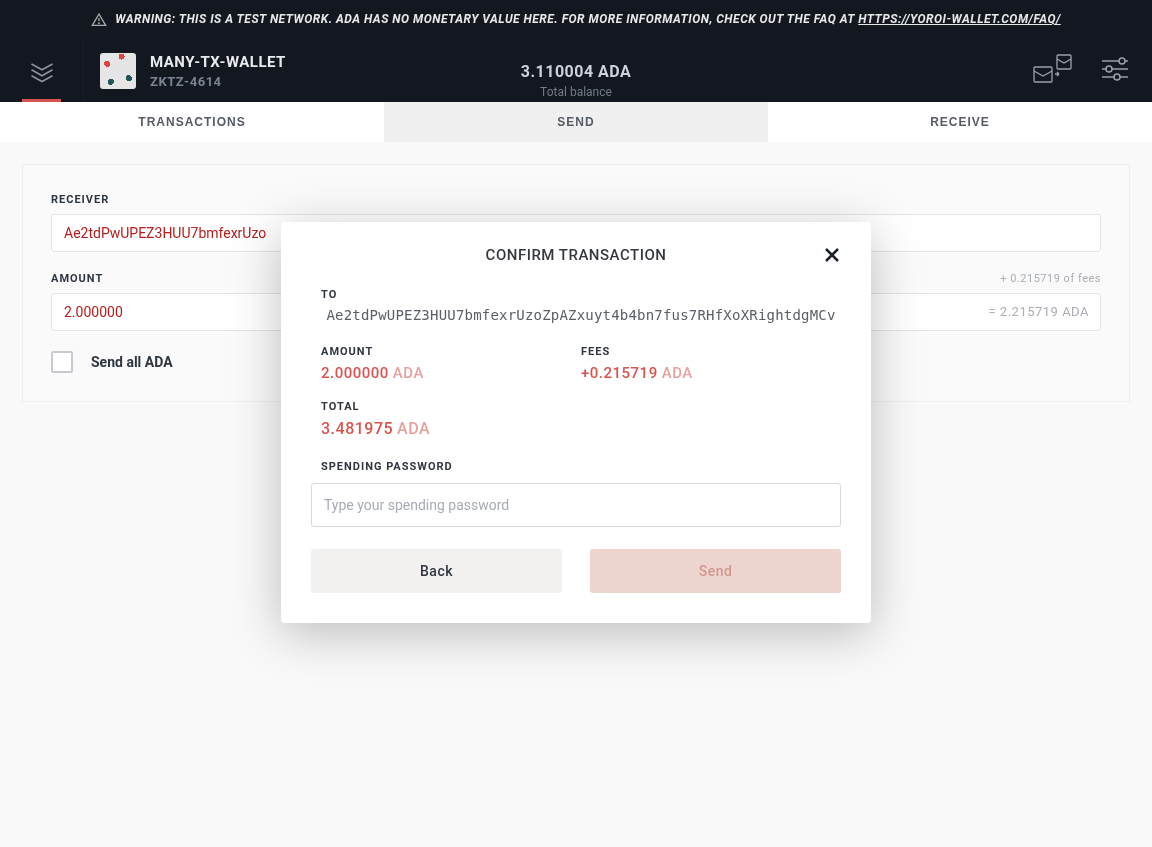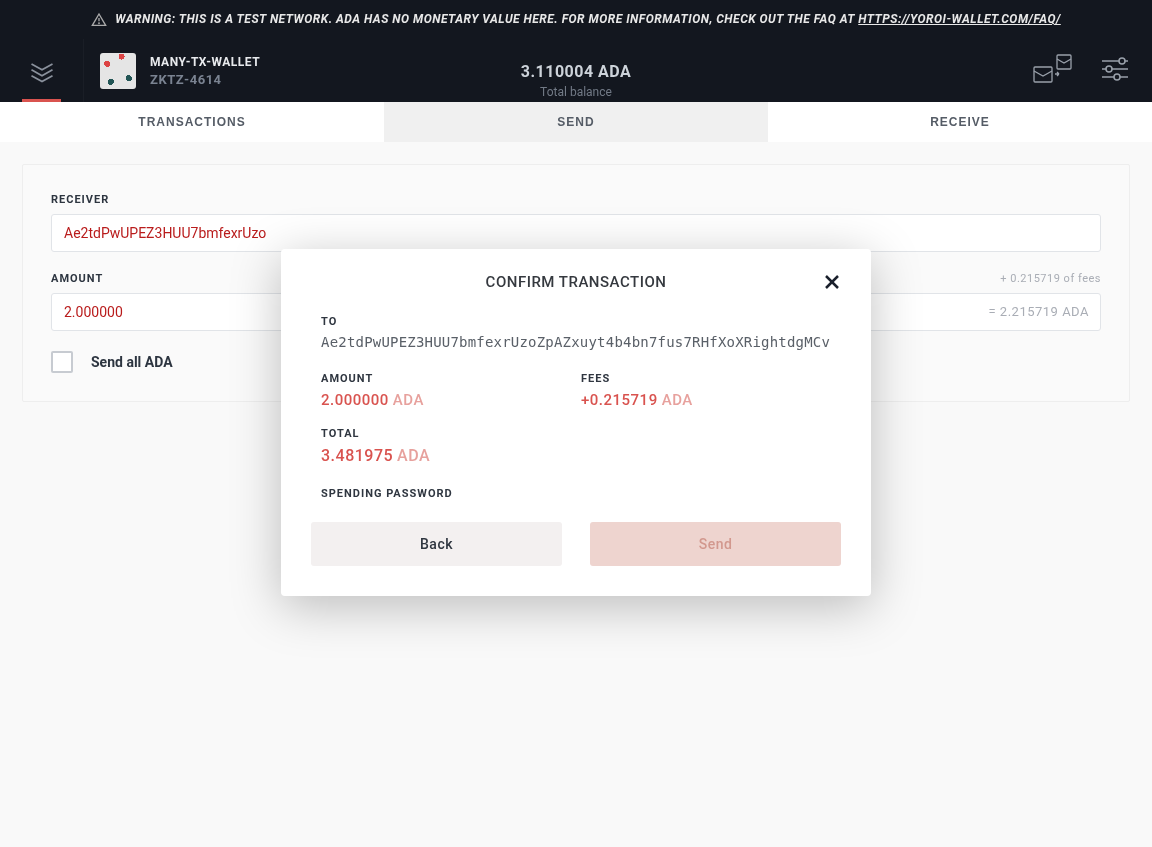--- a/index.html
+++ b/index.html
@@ -67,21 +67,21 @@
       width: 36px; height: 36px;
       background:
         radial-gradient(circle at 20% 30%, #d44 3px, transparent 3px),
         radial-gradient(circle at 60% 10%, #d44 3px, transparent 3px),
         radial-gradient(circle at 80% 70%, #255 3px, transparent 3px),
         radial-gradient(circle at 30% 80%, #255 3px, transparent 3px),
         #e5e5e5;
       border-radius: 3px;
     }
     .wallet-name {
-      font-size: 12px;
+      font-size: 15px;
       font-weight: 700;
       letter-spacing: 0.5px;
       color: #e8eaed;
     }
     .wallet-plate {
       font-size: 13px;
       font-weight: 700;
       letter-spacing: 0.5px;
       color: #7a8391;
       margin-top: 3px;
@@ -233,20 +233,21 @@
     .modal-to {
       margin-left: 10px;
       margin-bottom: 22px;
     }
     .modal-to-addr {
       font-family: ui-monospace, Menlo, Consolas, monospace;
       font-size: 14px;
       color: #5a6068;
       letter-spacing: 0.2px;
       margin-top: 6px;
+      text-align: center;
     }
     .modal-row {
       display: flex;
       margin-left: 10px;
       margin-bottom: 18px;
     }
     .modal-col { flex: 1; }
     .modal-value {
       font-size: 15px;
       font-weight: 500;
@@ -414,19 +415,20 @@
     </div>
 
     <div class="modal-total">
       <div class="modal-section-label">TOTAL</div>
       <div class="modal-value">
         <span class="num">3.481975</span><span class="cur">ADA</span>
       </div>
     </div>
 
     <div class="modal-password-label">SPENDING PASSWORD</div>
+    <input type="password" class="modal-password-input" placeholder="Type your spending password" style="">
 
     <div class="modal-buttons">
       <button class="modal-btn back">Back</button>
       <button class="modal-btn send">Send</button>
     </div>
   </div>
 </div>
 
 </body></html>

